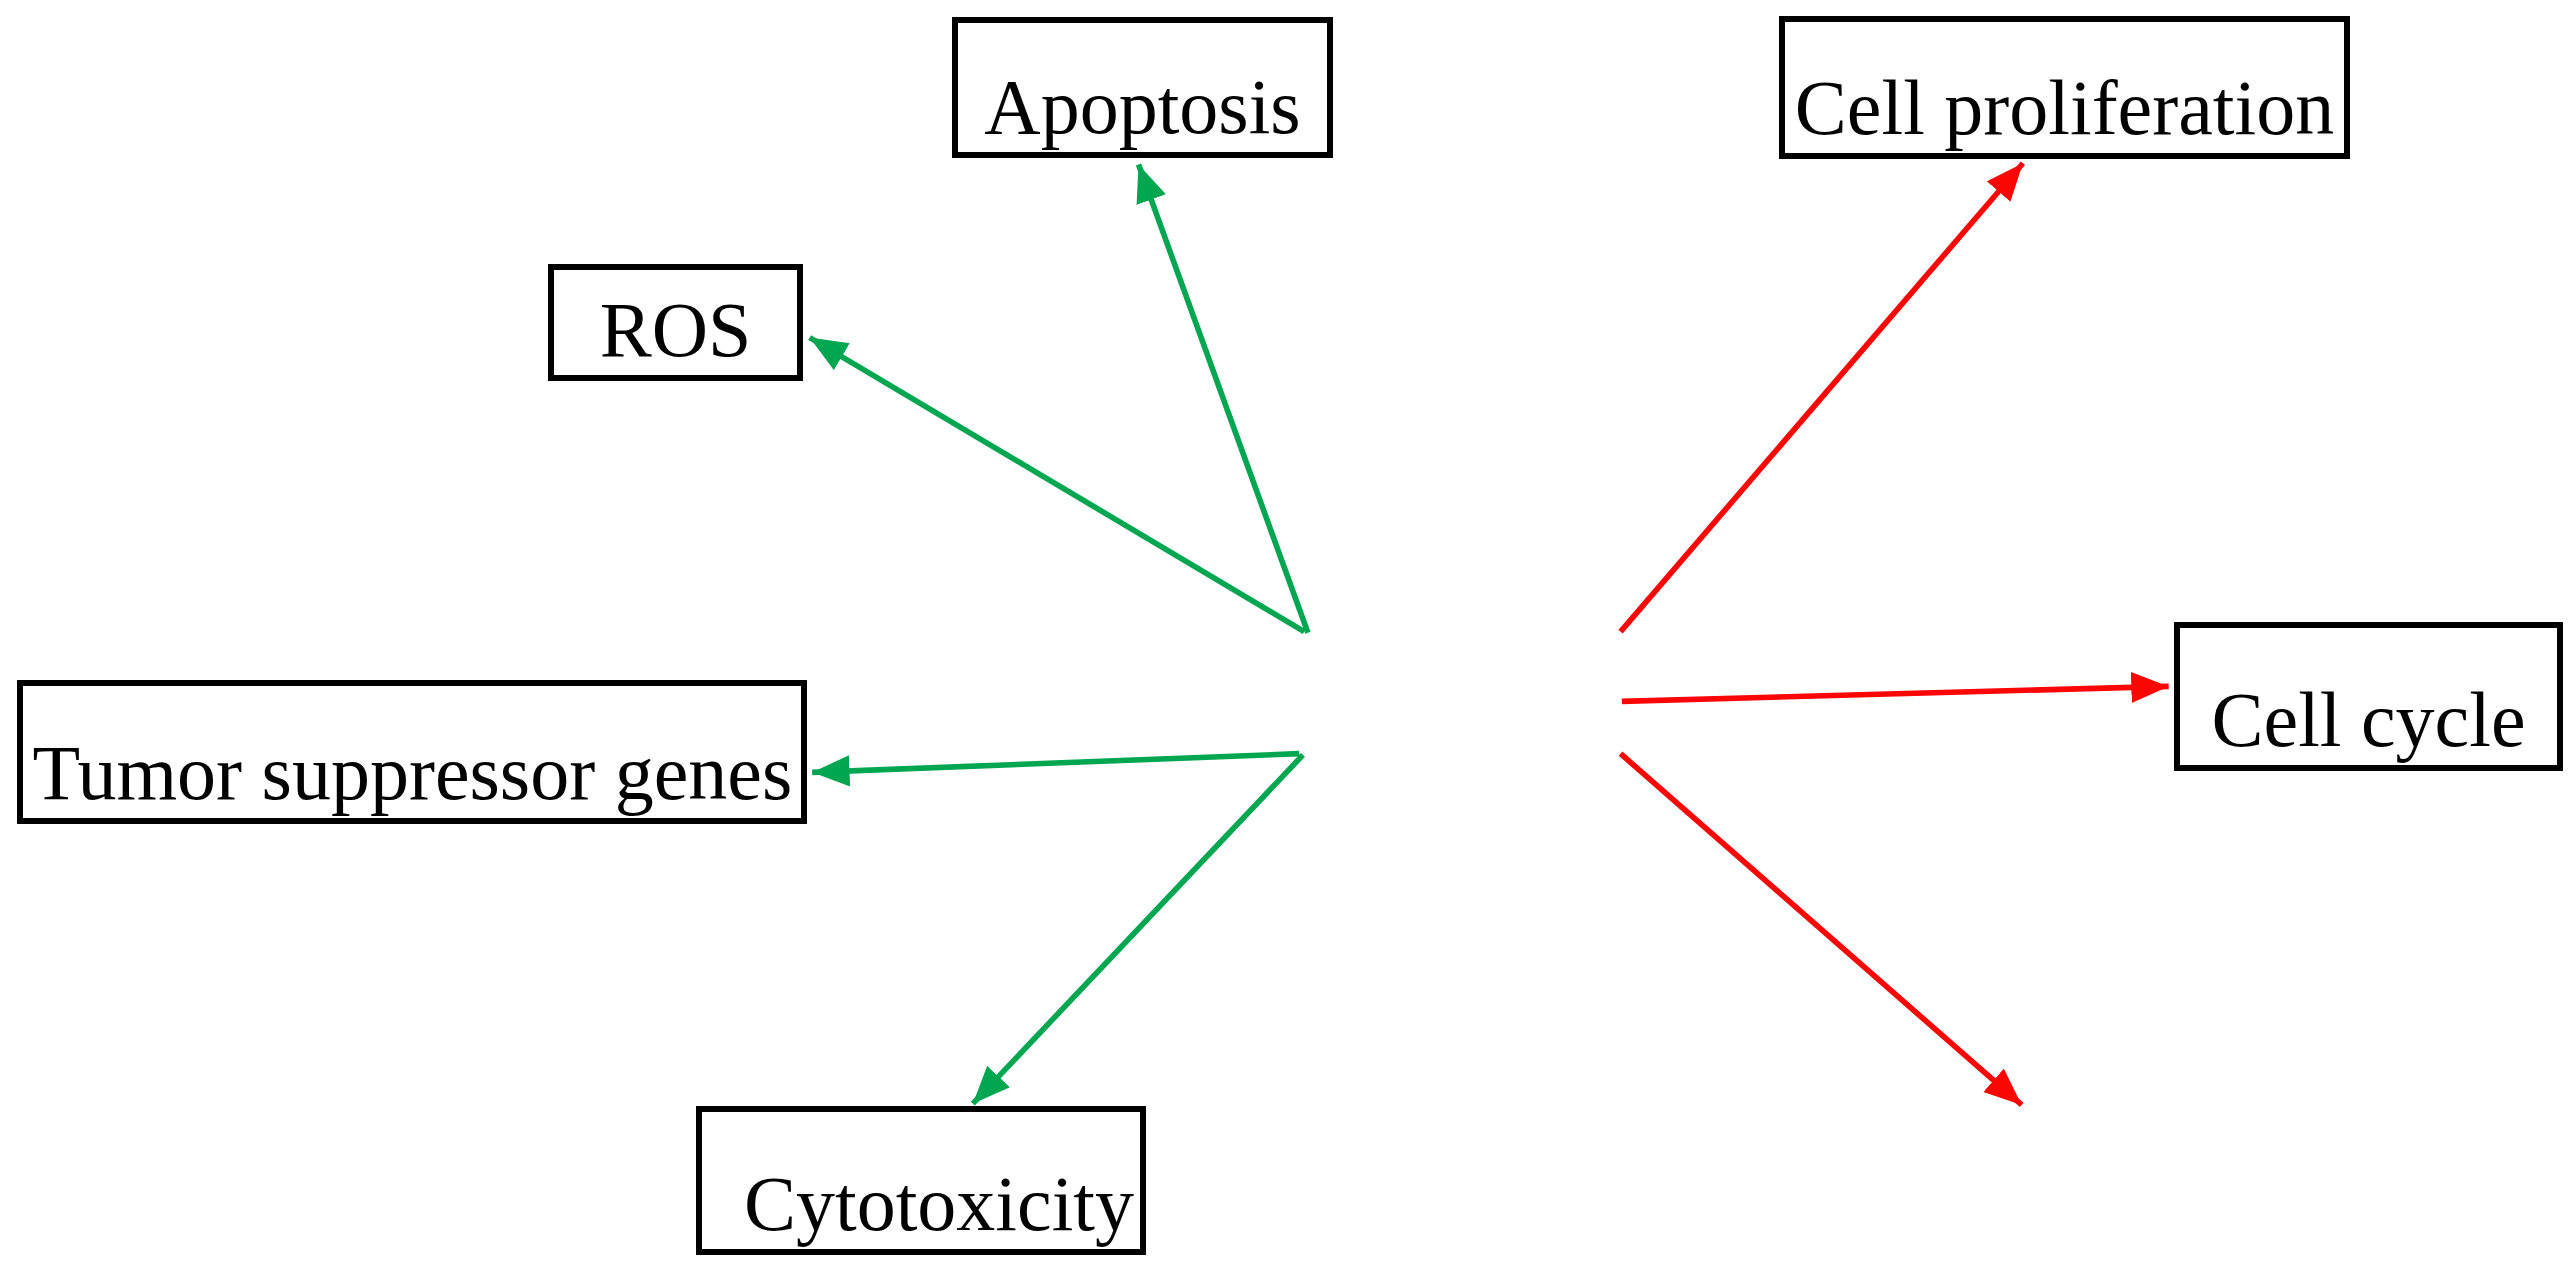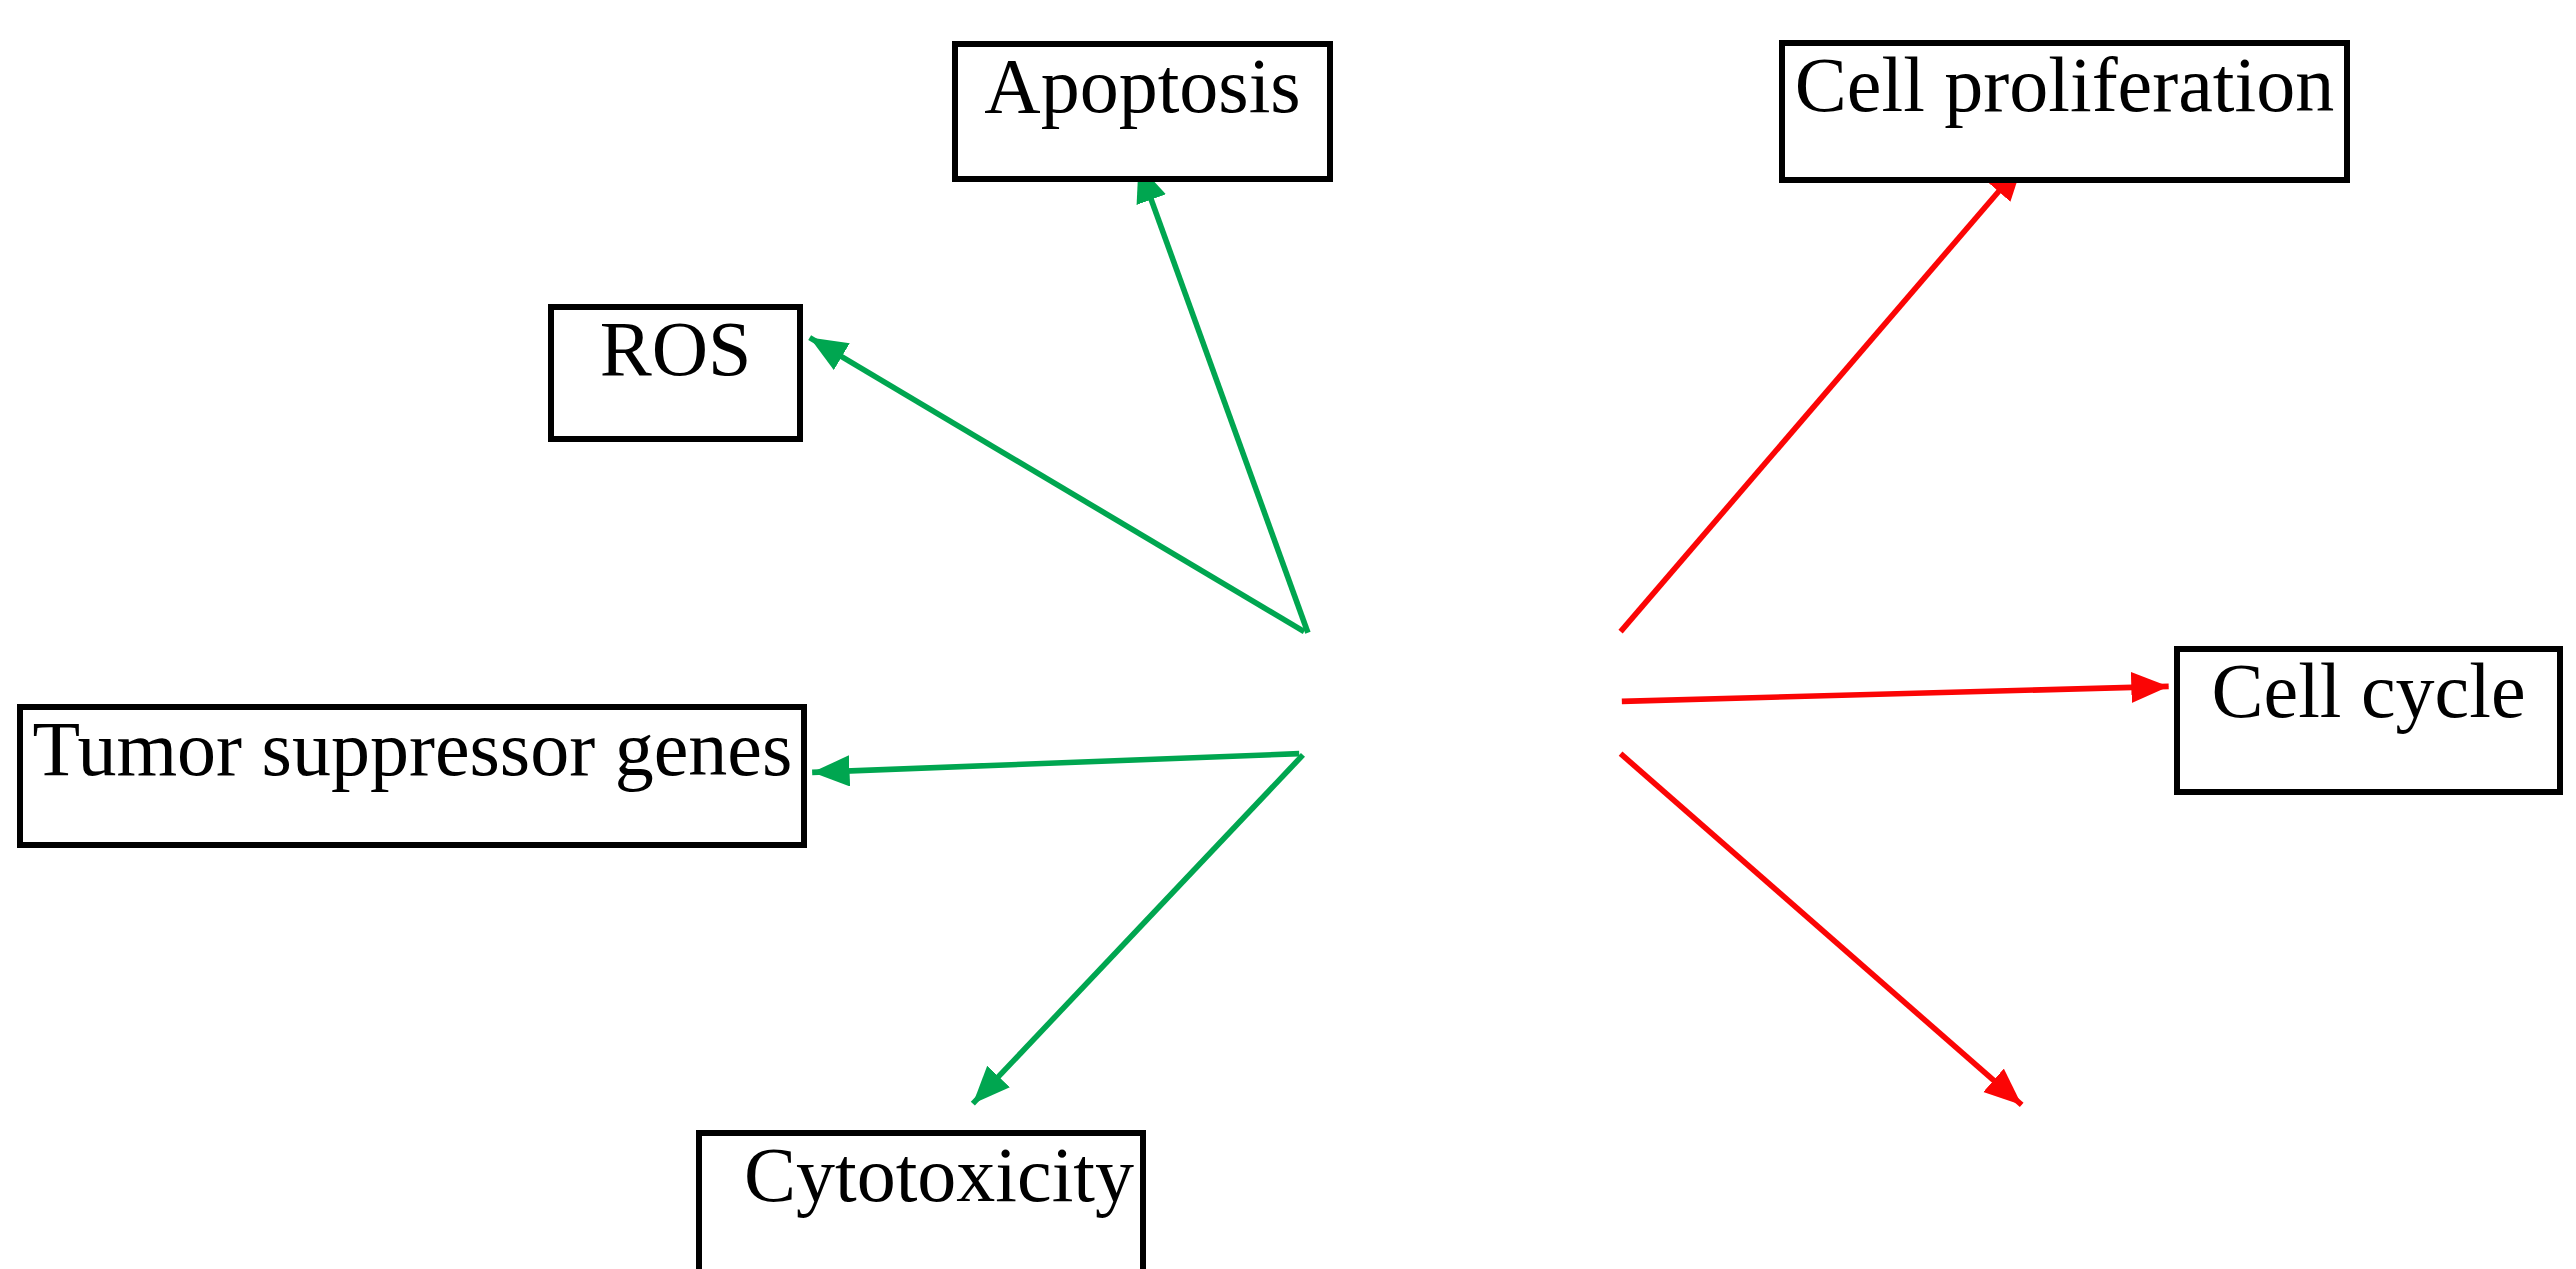--- a/index.html
+++ b/index.html
@@ -23,24 +23,23 @@
     width: 2576px;
     height: 1270px;
     z-index: 1;
   }
   .node {
     position: absolute;
     box-sizing: border-box;
     background: #ffffff;
     border: 6.9px solid #000000;
     display: flex;
-    align-items: flex-start;
+    align-items: flex-end;
     justify-content: center;
     z-index: 2;
-    margin-top: 24px;
   }
   .node .label {
     font-size: 78px;
     line-height: 1;
     color: #000000;
     white-space: nowrap;
     letter-spacing: 0px;
     padding-bottom: 6.2px;
   }
 </style>
@@ -65,21 +64,21 @@
       <line x1="2602" y1="1014" x2="3248" y2="262" stroke="#FB0505" stroke-width="9" marker-end="url(#head-suppressed)"></line>
       <line x1="2604" y1="1126" x2="3482" y2="1102" stroke="#FB0505" stroke-width="9" marker-end="url(#head-suppressed)"></line>
       <line x1="2602" y1="1210" x2="3246" y2="1774" stroke="#FB0505" stroke-width="9" marker-end="url(#head-suppressed)"></line>
     </svg>
 
 
   <div class="node" style="left: 952px; top: 17.4px; width: 381px; height: 141px;">
     <span class="label">Apoptosis</span>
   </div>
 
-  <div class="node" style="left: 548px; top: 280px; width: 255px; height: 138px;">
+  <div class="node" style="left: 548px; top: 264px; width: 255px; height: 117px;">
     <span class="label">ROS</span>
   </div>
 
   <div class="node" style="left: 17.4px; top: 680px; width: 790px; height: 144px;">
     <span class="label">Tumor suppressor genes</span>
   </div>
 
   <div class="node" style="left: 696px; top: 1106px; width: 450px; height: 149px; padding-left: 36px;">
     <span class="label">Cytotoxicity</span>
   </div>

